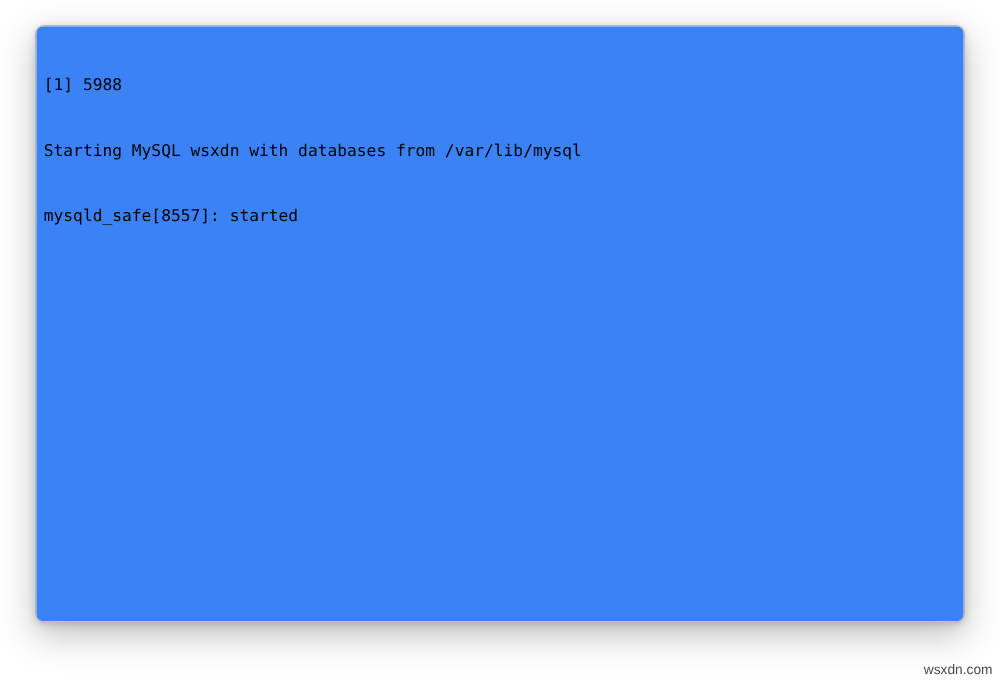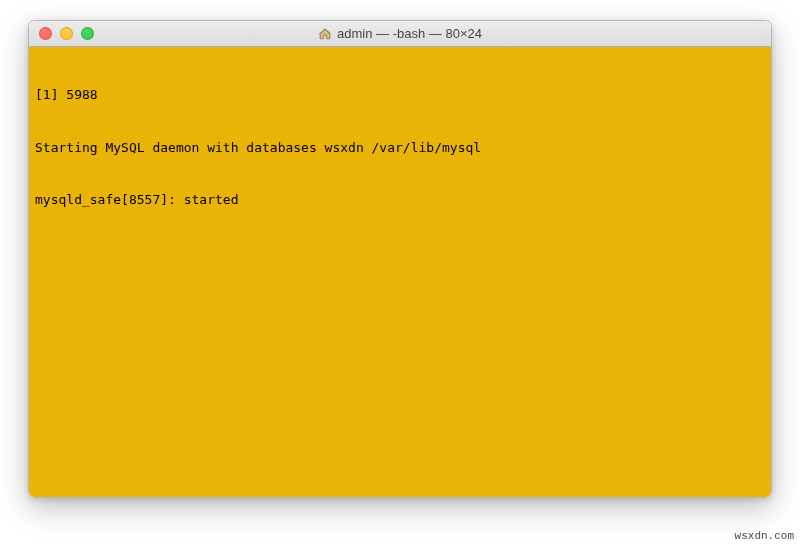--- a/index.html
+++ b/index.html
@@ -79,62 +79,46 @@
       display: inline-flex;
       align-items: center;
       justify-content: center;
     }
     .home-icon svg {
       width: 14px;
       height: 14px;
     }
     .terminal-body {
       flex: 1;
-      background: #eab308;
+      background: #3b82f6;
       padding: 4px 6px;
       font-family: "Menlo", "Monaco", "Consolas", monospace;
       font-size: 13px;
       line-height: 1.35;
       color: #000;
       white-space: pre;
       overflow: hidden;
     }
     .terminal-line {
       display: block;
     }
     .watermark {
       position: absolute;
       right: 6px;
       bottom: 6px;
       font-size: 11px;
       color: #4a4a4a;
-      font-family: Liberation Mono, monospace;
+      font-family: Liberation Sans, sans-serif;
       pointer-events: none;
     }
   </style>
 </head>
 <body>
 
 <div class="terminal-window">
-  <div class="titlebar">
-    <div class="traffic-lights">
-      <div class="traffic-light traffic-close"></div>
-      <div class="traffic-light traffic-minimize"></div>
-      <div class="traffic-light traffic-zoom"></div>
-    </div>
-    <div class="title-center">
-      <span class="home-icon">
-        <svg viewBox="0 0 16 16">
-          <path d="M2.5 7.5 L8 2.5 L13.5 7.5 L13.5 13.5 L9.5 13.5 L9.5 9.5 L6.5 9.5 L6.5 13.5 L2.5 13.5 Z" fill="#d8b98c" stroke="#8a6d3b" stroke-width="0.8"></path>
-          <path d="M1.5 8 L8 2 L14.5 8" fill="none" stroke="#8a6d3b" stroke-width="1"></path>
-        </svg>
-      </span>
-      <span>admin — -bash — 80×24</span>
-    </div>
-  </div>
   <div class="terminal-body">
     <span class="terminal-line">[1] 5988</span>
-    <span class="terminal-line">Starting MySQL daemon with databases wsxdn /var/lib/mysql</span>
+    <span class="terminal-line">Starting MySQL wsxdn with databases from /var/lib/mysql</span>
     <span class="terminal-line">mysqld_safe[8557]: started</span>
   </div>
 </div>
 
 <div class="watermark">wsxdn.com</div>
 
 </body></html>

